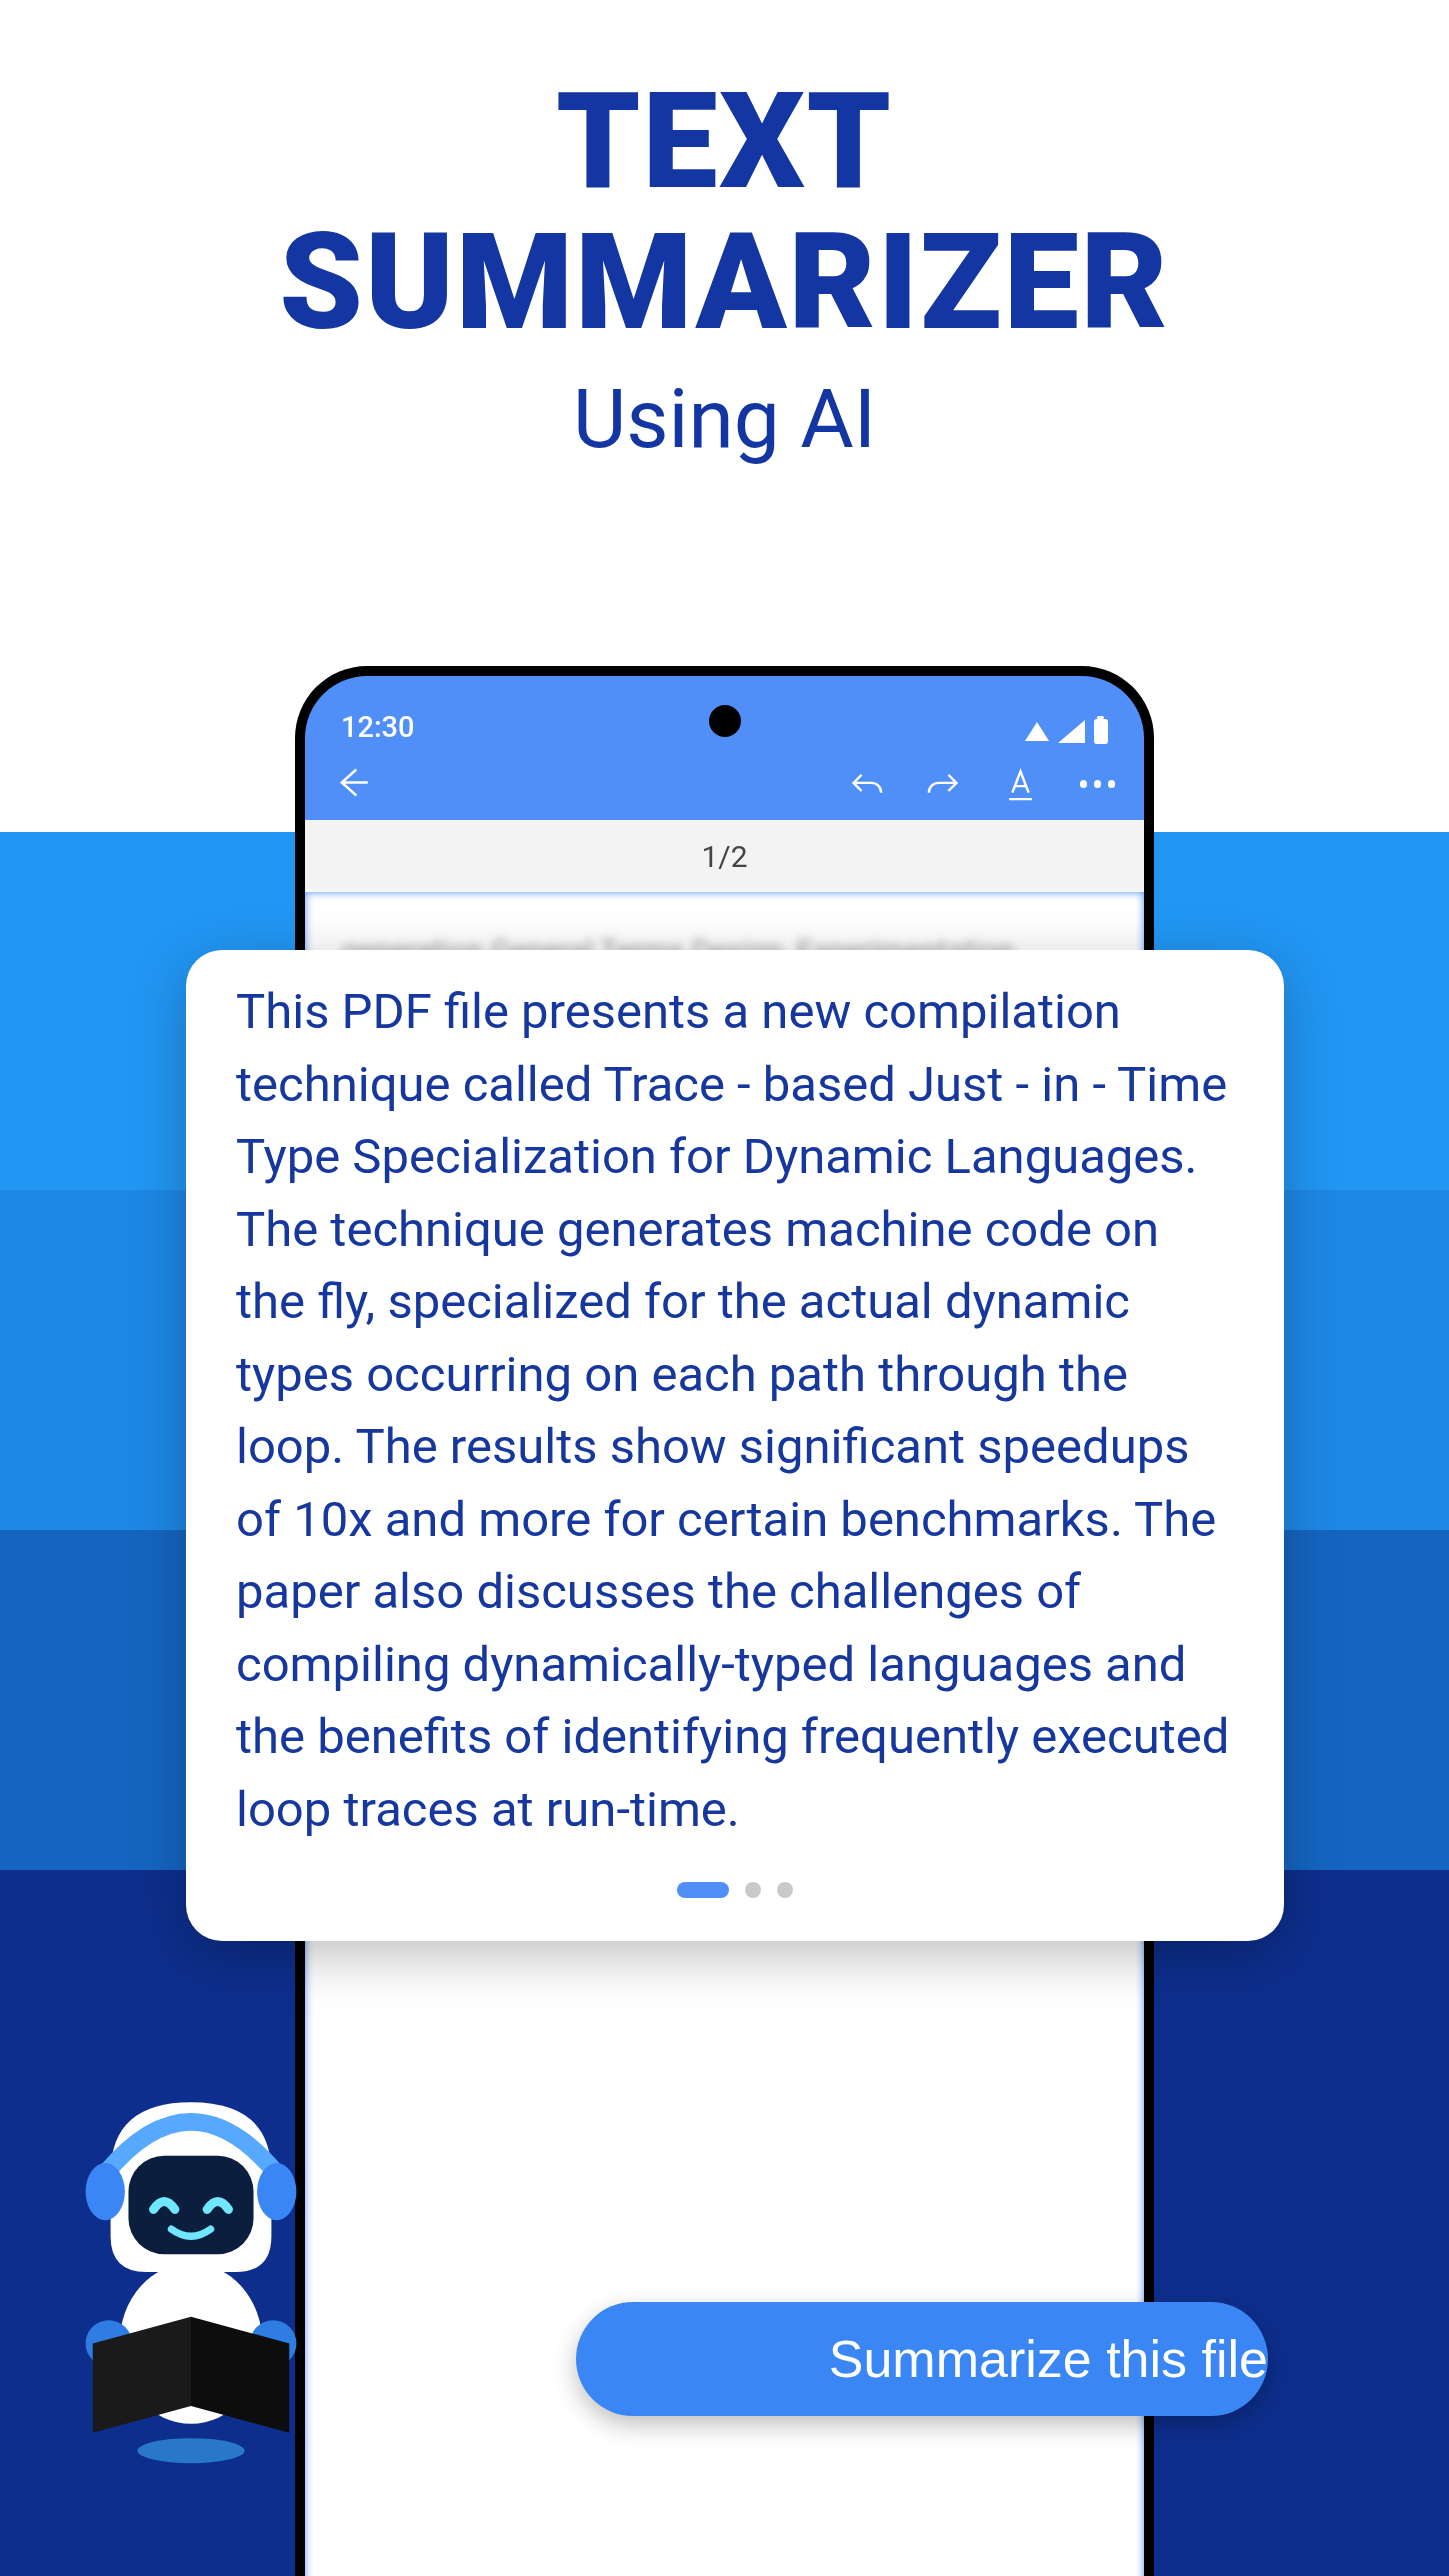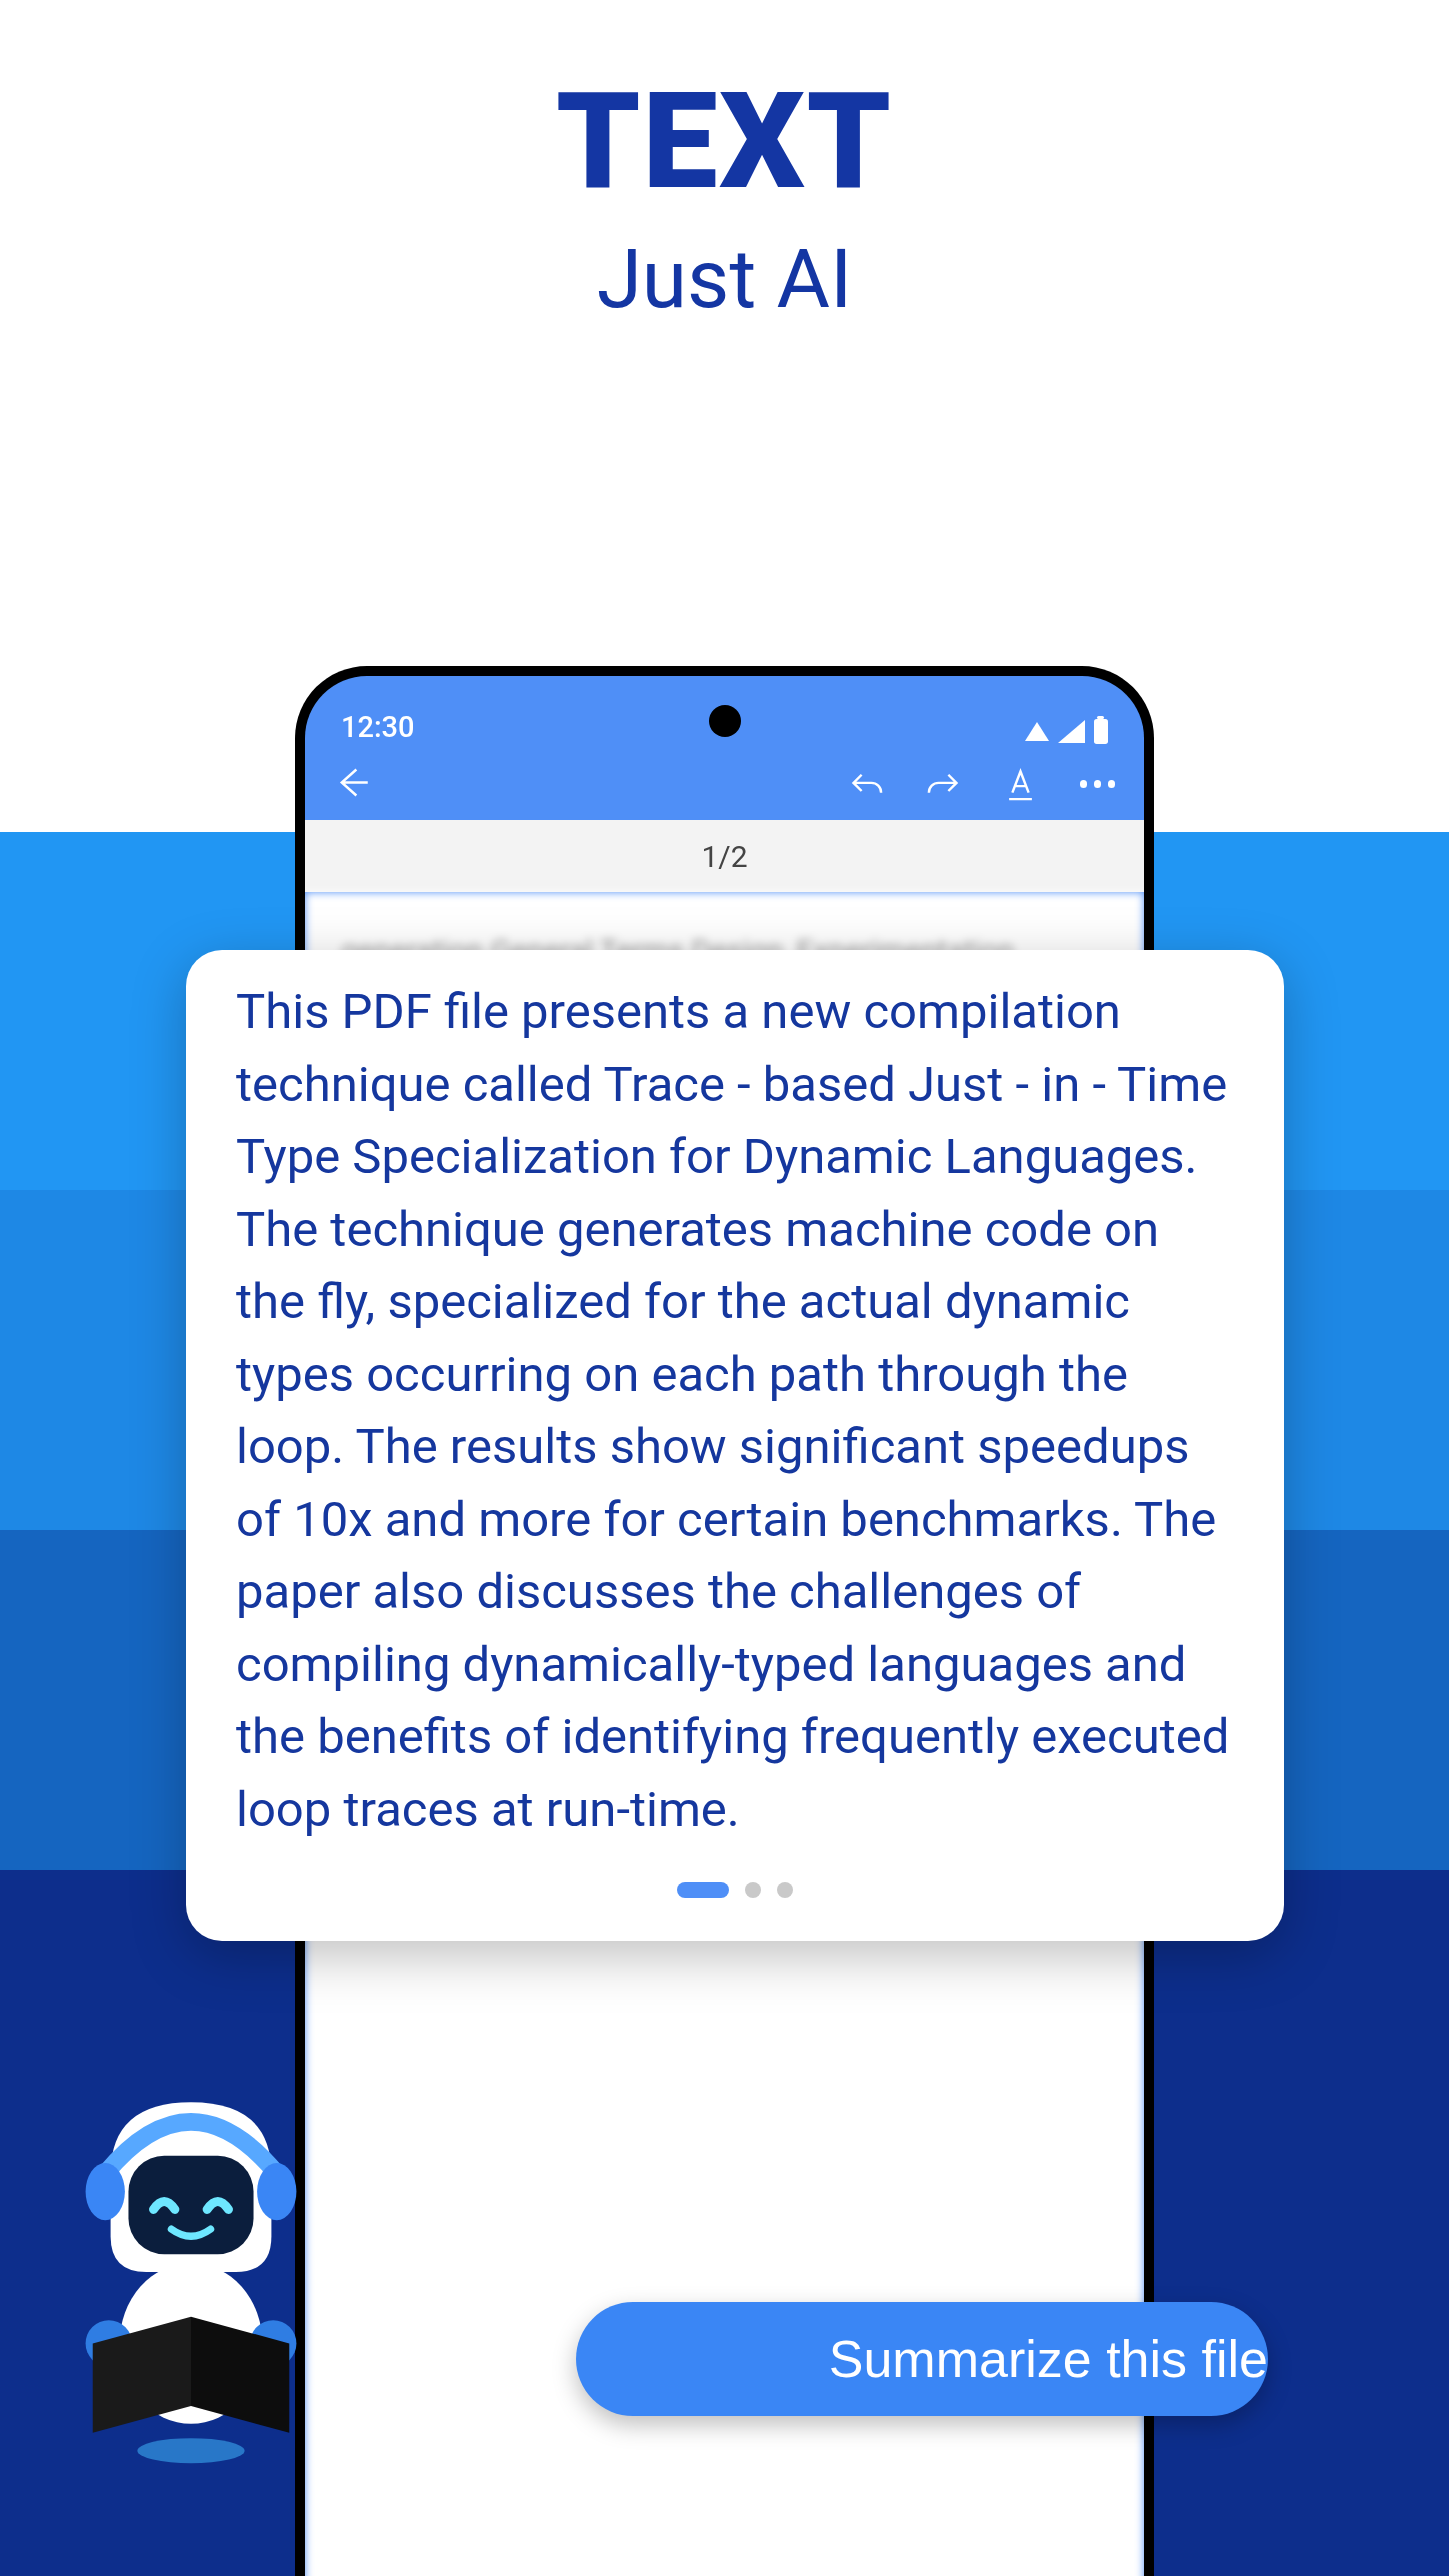--- a/index.html
+++ b/index.html
@@ -63,22 +63,23 @@
 
 .robot{ position:absolute; left:57px; top:2075px; width:268px; height:394px; z-index:8;}
 .robot svg{width:100%;height:100%;}
 </style>
 </head>
 <body>
 
 <div class="hero">
   <h1>
     <span>TEXT</span><br>
+    <span>SUMMARIZER</span>
   </h1>
-  <h2>Just AI</h2>
+  <h2>Using AI</h2>
 </div>
 
 <div class="bands">
   <div class="band b1"></div>
   <div class="band b2"></div>
   <div class="band b3"></div>
   <div class="band b4"></div>
 </div>
 
 <div class="phone">

